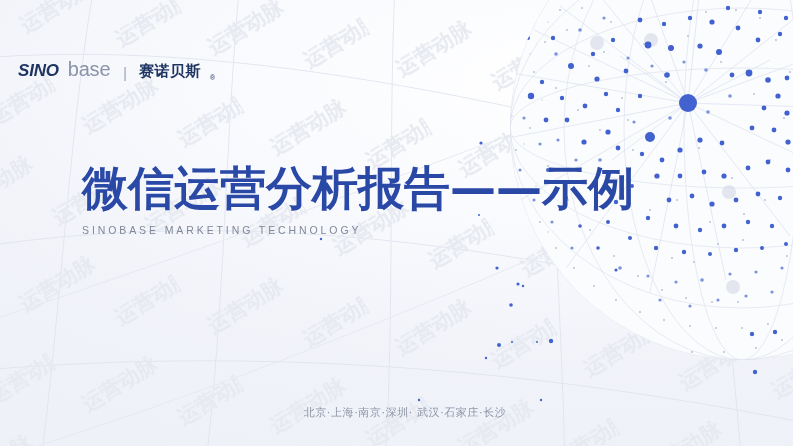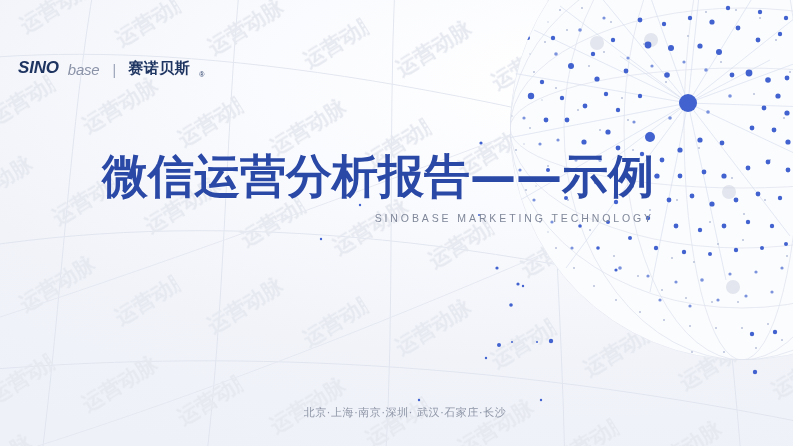--- a/index.html
+++ b/index.html
@@ -23,35 +23,35 @@
     position:absolute;left:18px;top:22px;
     display:flex;align-items:flex-end;gap:8px;
     white-space:nowrap;
     margin-top:36px;
   }
   #logo .sino{
     font-weight:bold;font-style:italic;font-size:17px;
     color:#1e3461;letter-spacing:-0.2px;
   }
   #logo .base{
-    font-style:italic;font-size:15px;
+    font-size:20px;
     color:#8b93a8;letter-spacing:-0.2px;margin-left:1px;
   }
   #logo .bar{
     color:#9aa2b6;font-size:14px;margin:0 4px 0 5px;font-weight:300;
   }
   #logo .cn{
     font-weight:bold;font-size:15px;color:#1e3461;letter-spacing:.5px;
     font-family:Liberation Sans, sans-serif;
   }
   #logo .reg{font-size:7px;color:#1e3461;vertical-align:super;margin-left:1px;}
 
   
   #headline{
-    position:absolute;left:82px;top:152px;margin-left:20px;
+    position:absolute;left:82px;top:164px;
   }
   #main-title{
     font-family:"DejaVu Sans","Liberation Sans",sans-serif;
     font-weight:bold;
     font-size:46px;
     line-height:1.08;
     color:#2a48a6;
     letter-spacing:0px;
     white-space:nowrap;
     margin:0;
@@ -64,21 +64,21 @@
     padding:4px 12px 5px 11px;
   }
   #subtitle-cn{
     font-family:"DejaVu Sans","Liberation Sans",sans-serif;
     font-weight:bold;font-size:15px;color:#2f4d93;
     letter-spacing:4.2px;white-space:nowrap;
   }
   #subtitle-en{
     margin-top:10px;
     font-size:10.5px;color:#7f8799;letter-spacing:2.9px;
-    white-space:nowrap;font-weight:normal;text-align:right;
+    white-space:nowrap;font-weight:normal;
   }
 
   
   #cities{
     position:absolute;left:17px;right:0;top:405px;
     text-align:center;
     font-family:"DejaVu Sans","Liberation Sans",sans-serif;
     font-size:11px;color:#8d95a6;letter-spacing:.6px;
   }
 </style>

